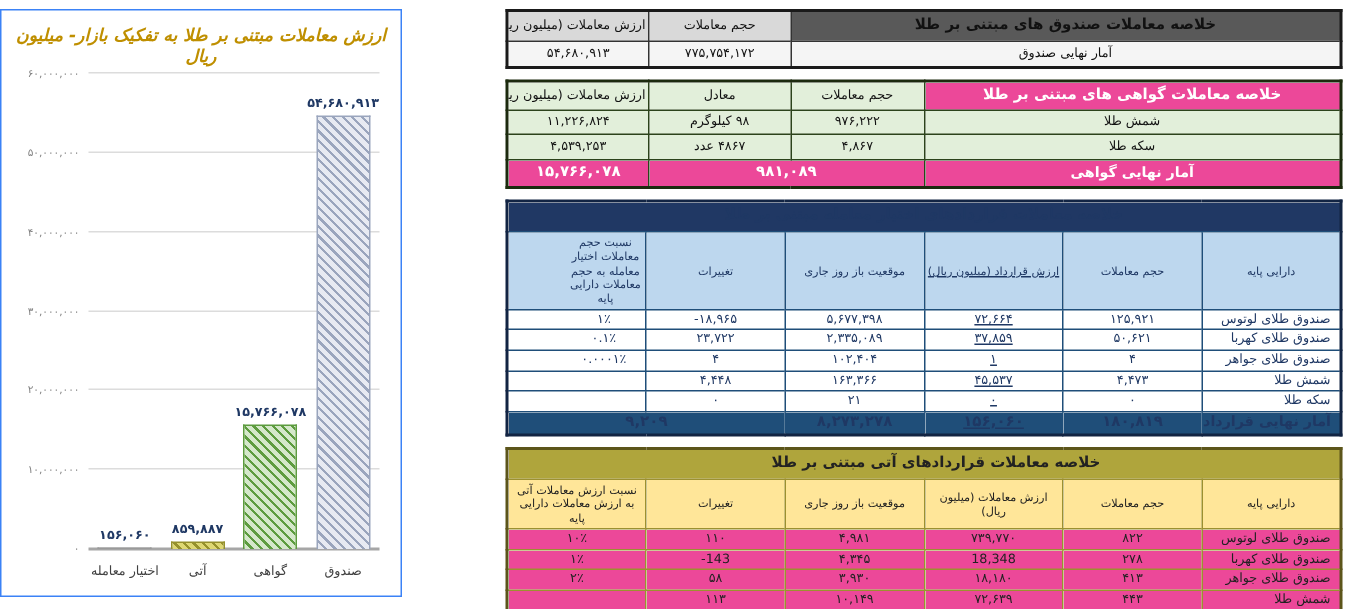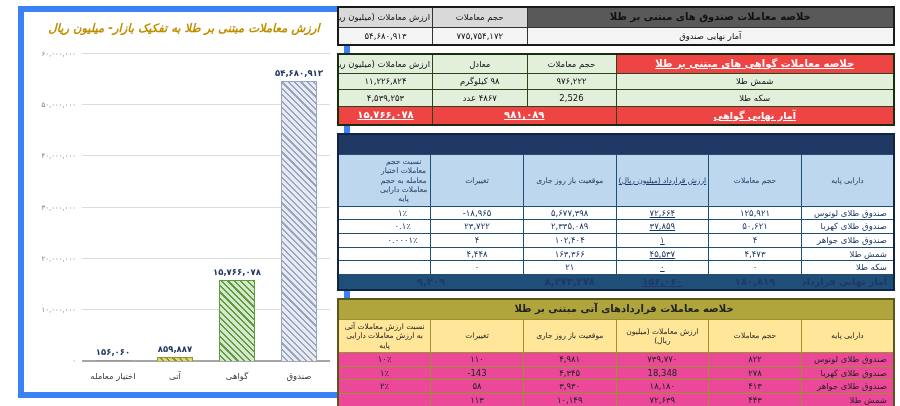--- a/index.html
+++ b/index.html
@@ -6,22 +6,22 @@
   body {
     font-family: "DejaVu Sans", sans-serif;
     background: #ffffff;
     width: 900px; height: 406px;
     overflow: hidden;
   }
   .page { position: relative; width: 900px; height: 406px; background: #fff; }
 
   
   .chart-panel {
-    position: absolute; left: 18px; top: 6px; width: 332px; height: 392px;
-    border: 6px solid #3b82f6; background: #fff;
+    position: absolute; left: 0; top: 6px; width: 268px; height: 392px;
+    border: 1px solid #3b82f6; background: #fff;
   }
   .chart-title {
     padding-top: 9px; text-align: center;
     font-size: 11.5px; font-weight: bold; font-style: italic;
     color: #bf8f00; direction: rtl;
   }
   .plot { position: absolute; left: 58px; right: 14px; top: 42px; bottom: 30px; border-bottom: 1px solid #a6a6a6; }
   .gridline { position: absolute; left: 0; right: 0; height: 1px; background: #dcdcdc; }
   .gridline.zero { background: #a6a6a6; }
   .ytick {
@@ -60,21 +60,21 @@
   .tbl-funds .main-hd { background: #595959; }
   .tbl-funds .ch { background: #d9d9d9; font-size: 8.5px; padding: 3px 2px; }
   .tbl-funds .dr { background: #f5f5f5; padding: 3px 2px; }
   .tbl-funds td:nth-child(1) { width: 66%; }
   .tbl-funds td:nth-child(2) { width: 17%; }
   .tbl-funds td:nth-child(3) { width: 17%; }
 
   
   .tbl-cert { border: 2px solid #1c2a0e; margin-bottom: 7px; }
   .tbl-cert td { border: 1px solid #2c431b; color: #111; background: #e2efda; padding: 2.5px 2px; }
-  .tbl-cert .main-hd, .tbl-cert .foot { background: #ef4444; color: #fff; text-decoration: underline; }
+  .tbl-cert .main-hd, .tbl-cert .foot { background: #ec4899; color: #fff; }
   .tbl-cert td:nth-child(1) { width: 50%; }
   .tbl-cert td:nth-child(2) { width: 16%; }
   .tbl-cert td:nth-child(3) { width: 17%; }
   .tbl-cert td:nth-child(4) { width: 17%; }
 
   
   .tbl-opt { border: 2px solid #122443; margin-bottom: 7px; }
   .tbl-opt td { border: 1px solid #1f4e79; color: #1f3864; background: #fff; }
   .tbl-opt .main-hd { background: #203864; }
   .tbl-opt .ch { background: #bdd7ee; font-size: 7.5px; white-space: normal; padding: 2px; }
@@ -179,21 +179,21 @@
           <td>ارزش معاملات (میلیون ریال)</td>
         </tr>
       <tr>
             <td>شمش طلا</td>
             <td>۹۷۶,۲۲۲</td>
             <td>۹۸ کیلوگرم</td>
             <td>۱۱,۲۲۶,۸۲۴</td>
           </tr>
           <tr>
             <td>سکه طلا</td>
-            <td>2,526</td>
+            <td>۴,۸۶۷</td>
             <td>۴۸۶۷ عدد</td>
             <td>۴,۵۳۹,۲۵۳</td>
           </tr>
         </tbody>
       <tbody>
         <tr>
           <td class="foot foot-lbl">آمار نهایی گواهی</td>
           <td class="foot foot-num" colspan="2">۹۸۱,۰۸۹</td>
           <td class="foot foot-num">۱۵,۷۶۶,۰۷۸</td>
         </tr>

